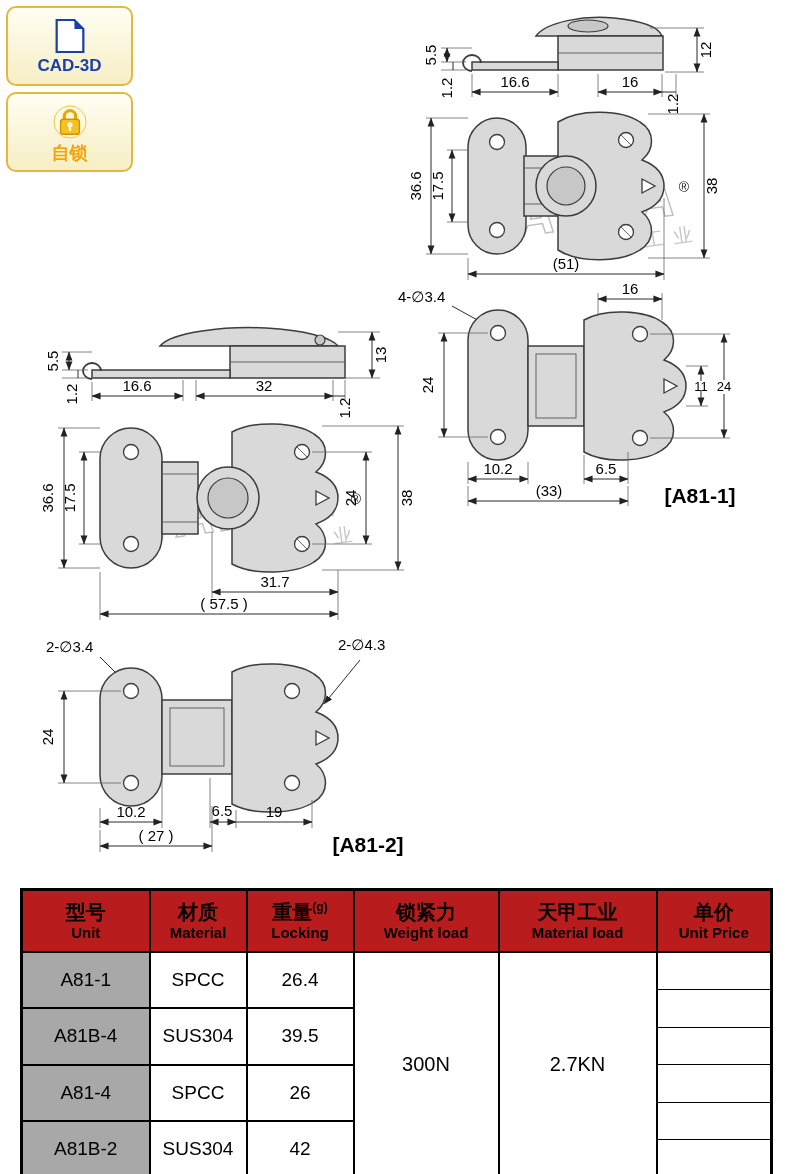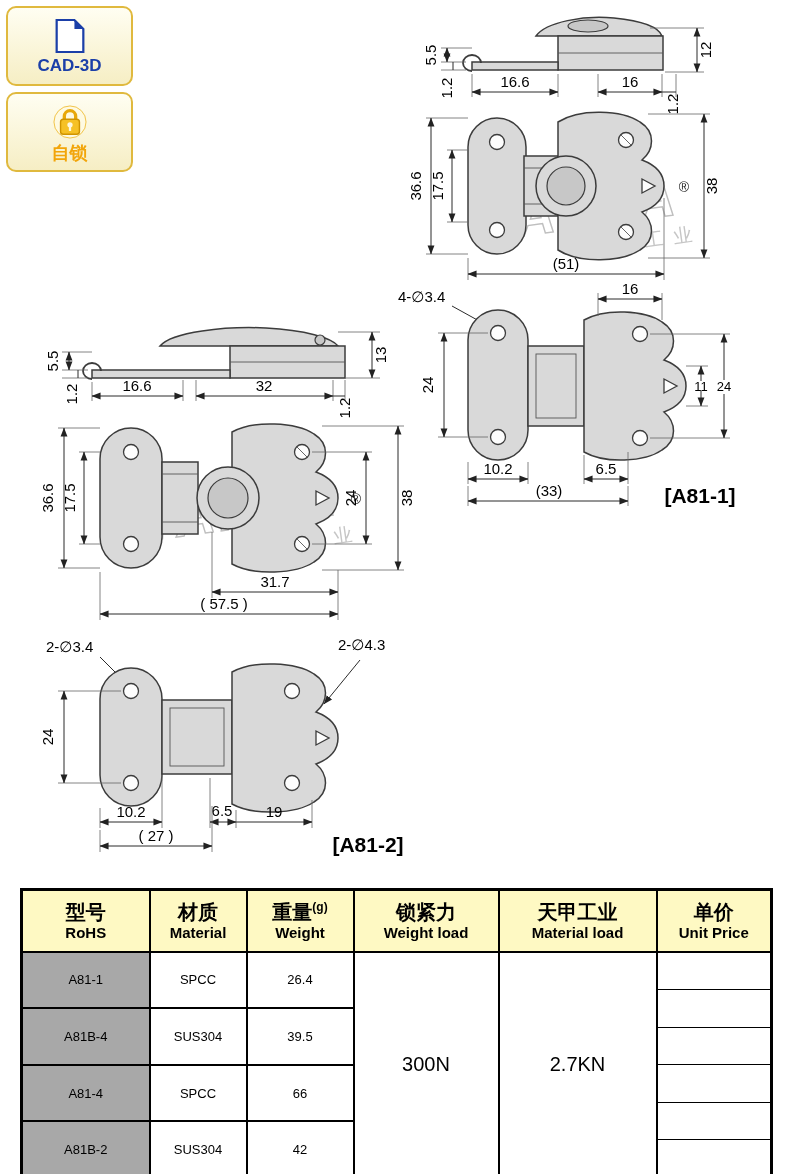--- a/index.html
+++ b/index.html
@@ -32,25 +32,25 @@
   .title{font-size:21px;font-weight:bold;text-anchor:middle;fill:#000}
   .reg{font-size:14px;text-anchor:middle;fill:#222}
   .wm{font-size:56px;font-weight:bold;font-style:italic;fill:none;stroke:#bfbfbf;stroke-width:1.4;text-anchor:middle;letter-spacing:3px}
   .wmsub{font-size:19px;fill:#c6c6c6;text-anchor:middle;letter-spacing:10px}
   
   .spec-table{position:absolute;left:20px;top:888px;width:750px;border-collapse:collapse;
     table-layout:fixed;border:3px solid #000;background:#fff}
   .spec-table th,.spec-table td{border:2px solid #000;text-align:center;vertical-align:middle;padding:0}
   .spec-table thead tr{height:62px}
   .spec-table tbody tr{height:56px}
-  .spec-table th{background:#fef9c3}
+  .spec-table th{background:#b91c1c}
   .zh{font-size:20px;font-weight:bold;line-height:1.2}
   .en{font-size:15px;font-weight:bold;line-height:1.2}
   .sup{font-size:12px;vertical-align:super;font-weight:bold}
-  .spec-table td{font-size:13px}
+  .spec-table td{font-size:19px}
   td.model-cell{background:#a8a8a8}
   td.merged{font-size:20px}
   td.price-cell{padding:0;vertical-align:top}
   .price-lines{height:224px;display:flex;flex-direction:column}
   .price-lines div{flex:1;border-bottom:1.5px solid #000}
   .price-lines div:last-child{border-bottom:none}
 </style>
 </head>
 <body>
 
@@ -317,29 +317,29 @@
       <col style="width:97px">
       <col style="width:107px">
     <col style="width:145px">
       <col style="width:158px">
       <col style="width:115px">
   </colgroup>
   <thead>
     <tr>
       <th>
         <div class="zh">型号</div>
-        <div class="en">RoHS</div>
+        <div class="en">Unit</div>
       </th>
       <th>
         <div class="zh">材质</div>
         <div class="en">Material</div>
       </th>
       <th>
         <div class="zh"><span>重量</span><span class="sup">(g)</span></div>
-        <div class="en">Weight</div>
+        <div class="en">Locking</div>
       </th>
       <th>
         <div class="zh">锁紧力</div>
         <div class="en">Weight load</div>
       </th>
       <th>
         <div class="zh">天甲工业</div>
         <div class="en">Material load</div>
       </th>
       <th>
@@ -367,21 +367,21 @@
       </td>
     </tr>
     <tr>
       <td class="model-cell">A81B-4</td>
       <td>SUS304</td>
       <td>39.5</td>
     </tr>
     <tr>
       <td class="model-cell">A81-4</td>
       <td>SPCC</td>
-      <td>66</td>
+      <td>26</td>
     </tr>
     <tr>
       <td class="model-cell">A81B-2</td>
       <td>SUS304</td>
       <td>42</td>
     </tr>
   </tbody>
 </table>
 
 </body></html>

